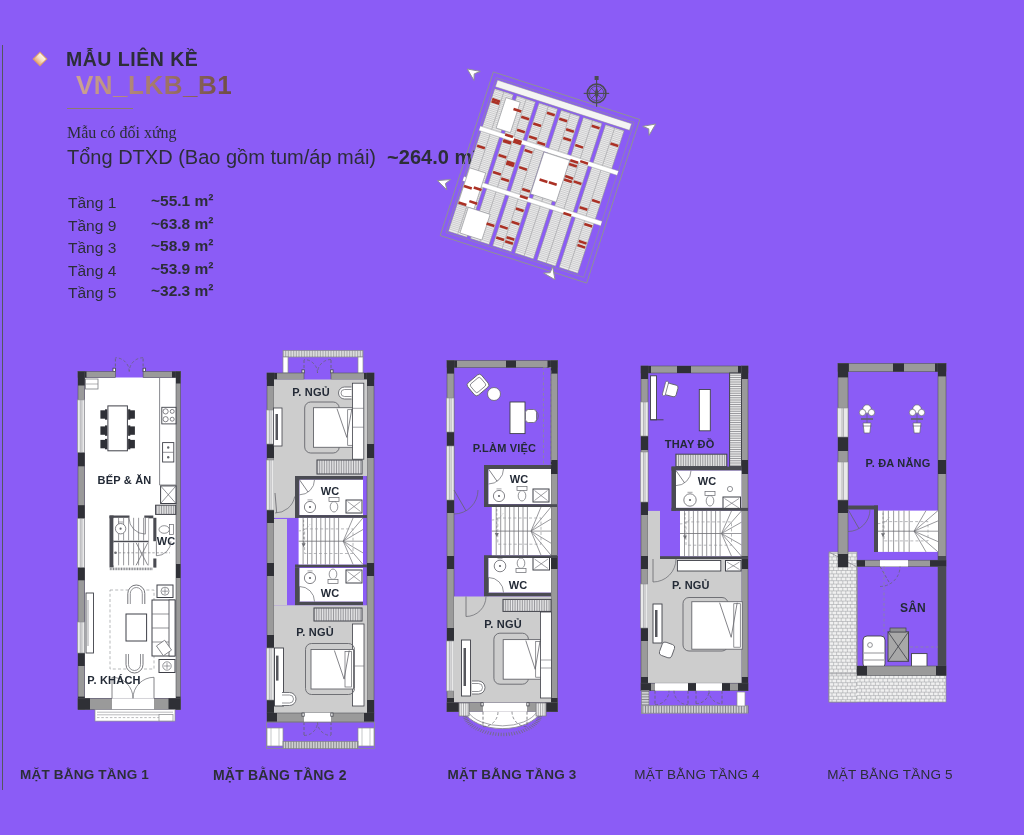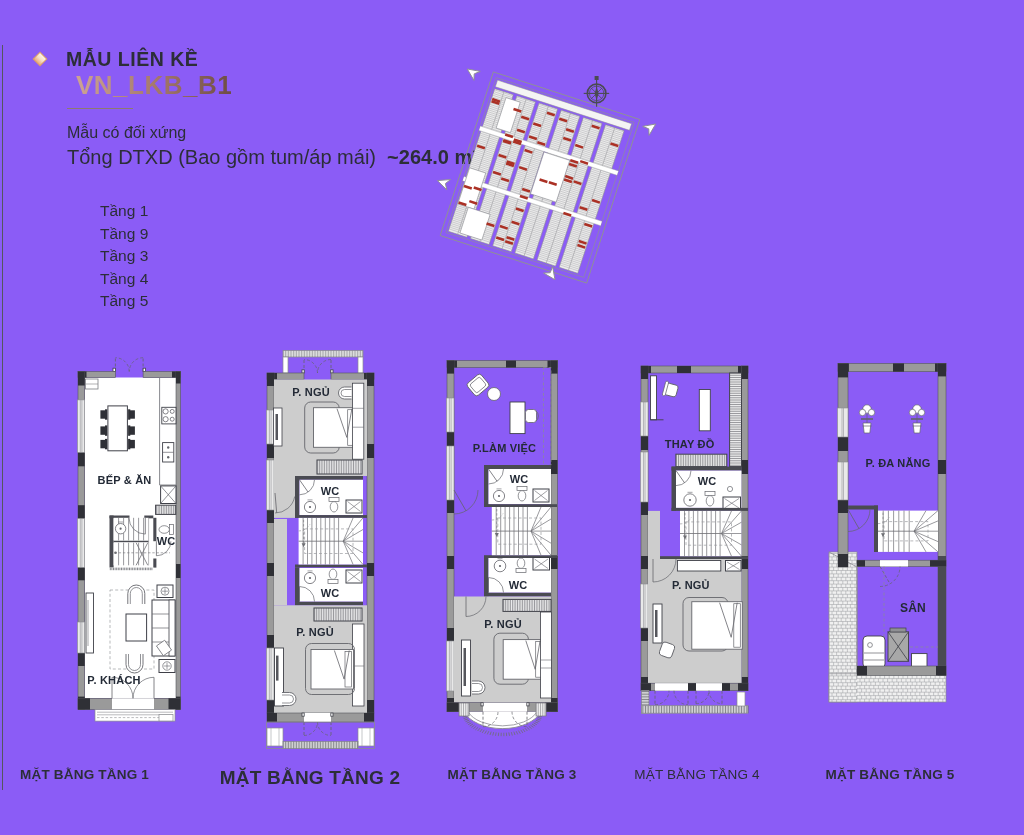--- a/index.html
+++ b/index.html
@@ -19,30 +19,37 @@
       </defs>
 <rect x="3.2" y="3.2" width="9.6" height="9.6" transform="rotate(45 8 8)" fill="url(#dg)" stroke="#d89b6c" stroke-width="1.1"></rect>
 </svg>
 
 <div style="position:absolute;left:66px;top:48px;font-size:19.5px;font-weight:bold;color:#2c2e38;letter-spacing:0.5px;">MẪU LIÊN KỀ</div>
 
 <div style="position:absolute;left:76px;top:70px;font-size:26px;font-weight:bold;letter-spacing:0.5px;background:linear-gradient(90deg,#cda393,#a1756a 55%,#6d4c44);-webkit-background-clip:text;background-clip:text;color:transparent;">VN_LKB_B1</div>
 
 <div style="position:absolute;left:67px;top:108px;width:66px;height:1.3px;background:#8d7a70;"></div>
 
-<div style="position:absolute;left:67px;top:124px;font-size:16px;color:#2c2e38;">Mẫu có đối xứng</div>
+<div style="position:absolute;left:67px;top:124px;font-size:16px;color:#2c2e38;font-family:Liberation Serif, serif;">Mẫu có đối xứng</div>
 
 <div style="position:absolute;left:67px;top:146px;font-size:20px;color:#2c2e38;">Tổng DTXD (Bao gồm tum/áp mái)&nbsp; <b>~264.0 m²</b></div>
 
-<div style="position:absolute;left:68px;top:200px;font-size:15.5px;color:#2c2e38;line-height:22.6px;margin-left:32px;">
+<div style="position:absolute;left:68px;top:192px;font-size:15.5px;color:#2c2e38;line-height:22.6px;">
 <div>Tầng 1</div>
       <div>Tầng 9</div>
       <div>Tầng 3</div>
       <div>Tầng 4</div>
       <div>Tầng 5</div>
+    </div>
+<div style="position:absolute;left:151px;top:190px;font-size:15.5px;font-weight:bold;color:#2c2e38;line-height:22.6px;">
+<div>~55.1 m²</div>
+      <div>~63.8 m²</div>
+      <div>~58.9 m²</div>
+      <div>~53.9 m²</div>
+      <div>~32.3 m²</div>
     </div>
 <svg style="position:absolute;left:420px;top:50px;" width="260" height="250" viewBox="420 50 260 250">
       <g transform="rotate(18 540 177.5)">
         <rect x="463" y="91.5" width="154" height="172" fill="none" stroke="#8f9094" stroke-width="0.9"></rect>
         <rect x="467.5" y="96" width="145" height="163" fill="none" stroke="#8f9094" stroke-width="0.6"></rect>
         <rect x="469.5" y="98" width="141" height="7" fill="#f4f4f4" stroke="#8f9094" stroke-width="0.5"></rect>
         <rect x="469.5" y="107" width="19.5" height="150" fill="#ececec" stroke="#8f9094" stroke-width="0.6"></rect>
         <line x1="479.2" y1="107" x2="479.2" y2="257" stroke="#8f9094" stroke-width="0.5"></line>
         <line x1="470.0" y1="108.2" x2="488.5" y2="108.2" stroke="#ababaf" stroke-width="0.45"></line>
         <line x1="470.0" y1="110.1" x2="488.5" y2="110.1" stroke="#ababaf" stroke-width="0.45"></line>
@@ -2172,20 +2179,20 @@
       <line x1="888.0" y1="661.3" x2="908.5" y2="631.8" stroke="#3f4048" stroke-width="0.8"></line>
       <rect x="890.0" y="628.0" width="16.0" height="4.0" fill="#8f9094" stroke="#3f4048" stroke-width="0.7"></rect>
       <rect x="911.5" y="653.6" width="15.5" height="14.0" fill="white" stroke="#3f4048" stroke-width="0.9"></rect>
       <rect x="857.0" y="666.0" width="89.0" height="9.4" fill="#9a9a9a" stroke="#55565c" stroke-width="0.6"></rect>
       <rect x="857.0" y="666.0" width="10.0" height="9.4" fill="#2f3036"></rect>
       <rect x="936.0" y="666.0" width="10.0" height="9.4" fill="#2f3036"></rect>
       <line x1="857.0" y1="566.5" x2="857.0" y2="666.0" stroke="#8b8c91" stroke-width="0.8"></line>
     </svg>
 <div style="position:absolute;left:20px;top:766.5px;width:220px;text-align:left;font-size:13.5px;font-weight:bold;color:#2c2e38;letter-spacing:0.2px;">MẶT BẰNG TẦNG 1</div>
 
-<div style="position:absolute;left:200px;top:766.5px;width:220px;text-align:center;font-size:19px;font-weight:bold;color:#2c2e38;letter-spacing:0.2px;">MẶT BẰNG TẦNG 2</div>
+<div style="position:absolute;left:213px;top:766.5px;width:220px;text-align:left;font-size:14px;font-weight:bold;color:#2c2e38;letter-spacing:0.2px;">MẶT BẰNG TẦNG 2</div>
 
 <div style="position:absolute;left:402px;top:766.5px;width:220px;text-align:center;font-size:13.5px;font-weight:bold;color:#2c2e38;letter-spacing:0.2px;">MẶT BẰNG TẦNG 3</div>
 
 <div style="position:absolute;left:587px;top:766.5px;width:220px;text-align:center;font-size:13.5px;font-weight:normal;color:#2c2e38;letter-spacing:0.2px;">MẶT BẰNG TẦNG 4</div>
 
-<div style="position:absolute;left:780px;top:766.5px;width:220px;text-align:center;font-size:13.5px;font-weight:bold;color:#2c2e38;letter-spacing:0.2px;">MẶT BẰNG TẦNG 5</div>
+<div style="position:absolute;left:780px;top:766.5px;width:220px;text-align:center;font-size:13.5px;font-weight:normal;color:#2c2e38;letter-spacing:0.2px;">MẶT BẰNG TẦNG 5</div>
 
 </div>
 </body></html>

